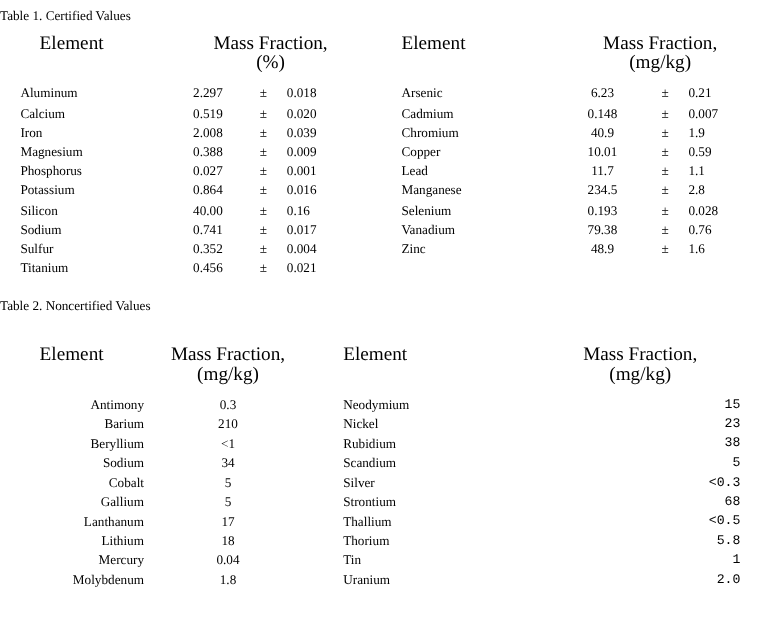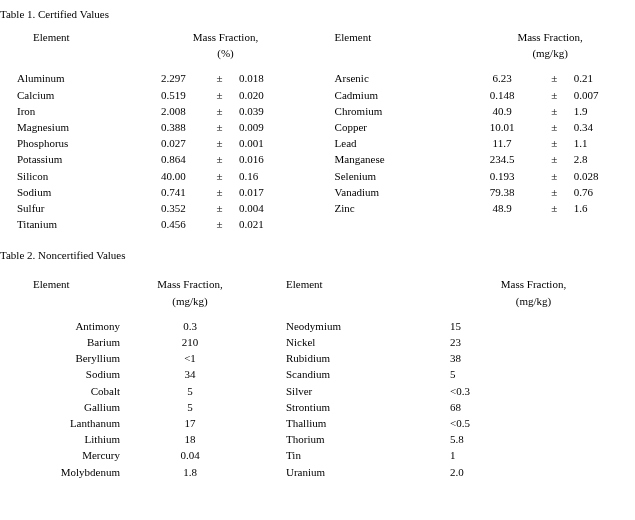--- a/index.html
+++ b/index.html
@@ -21,34 +21,34 @@
     height: 520px;
     box-sizing: border-box;
     padding: 0;
   }
   .table-title {
     text-align: left;
     font-size: 11px;
     font-family: "Liberation Serif", serif;
   }
   #table1-title { margin-top: 8px; }
-  #table2-title { margin-top: 17px; margin-bottom: 6px; }
+  #table2-title { margin-top: 17px; margin-bottom: 18px; }
 
   table.data {
     width: 100%;
     border-collapse: collapse;
     font-size: 11px;
     font-family: "Liberation Serif", serif;
     table-layout: fixed;
   }
   
   .hdr td {
     text-align: center;
     padding: 0;
-    font-size: 11px;
+    font-size: 16px;
   }
   .hdr-line2 td {
     text-align: center;
     padding: 0 0 2px 0;
   }
 
   
   .t1 col.c-elem-l   { width: 120px; }
   .t1 col.c-val-l    { width: 52px; }
   .t1 col.c-pm-l     { width: 26px; }
@@ -73,21 +73,21 @@
   
   .t2 col.c2-elem-l { width: 120px; }
   .t2 col.c2-val-l  { width: 140px; }
   .t2 col.c2-elem-r { width: 190px; }
   .t2 col.c2-val-r  { width: 185px; }
 
   .t2 td { padding: 0; line-height: 16.2px; }
   .t2 td.elem { text-align: right; padding-left: 33px; }
   .t2 td.elem-r { text-align: left; padding-left: 26px; }
   .t2 td.val { text-align: center; }
-  .t2 td.val-r { text-align: left; padding-right: 18px; }
+  .t2 td.val-r { text-align: right; padding-right: 18px; font-family: Liberation Mono, monospace; }
   .t2 .hdr td.h-elem-l { text-align: left; padding-left: 33px; }
   .t2 .hdr td.h-elem-r { text-align: left; padding-left: 26px; }
   .t2 .hdr td.h-val { text-align: center; }
   .t2 .hdr td.h-val-r { text-align: center; padding-right: 18px; }
 </style>
 </head>
 <body>
 
 <div class="page">
 
@@ -155,21 +155,21 @@
         <td class="unc">1.9</td>
       </tr>
       <tr>
         <td class="elem">Magnesium</td>
         <td class="val">0.388</td>
         <td class="pm">±</td>
         <td class="unc">0.009</td>
         <td class="elem-r">Copper</td>
         <td class="val">10.01</td>
         <td class="pm">±</td>
-        <td class="unc">0.34</td>
+        <td class="unc">0.59</td>
       </tr>
       <tr>
         <td class="elem">Phosphorus</td>
         <td class="val">0.027</td>
         <td class="pm">±</td>
         <td class="unc">0.001</td>
         <td class="elem-r">Lead</td>
         <td class="val">11.7</td>
         <td class="pm">±</td>
         <td class="unc">1.1</td>

